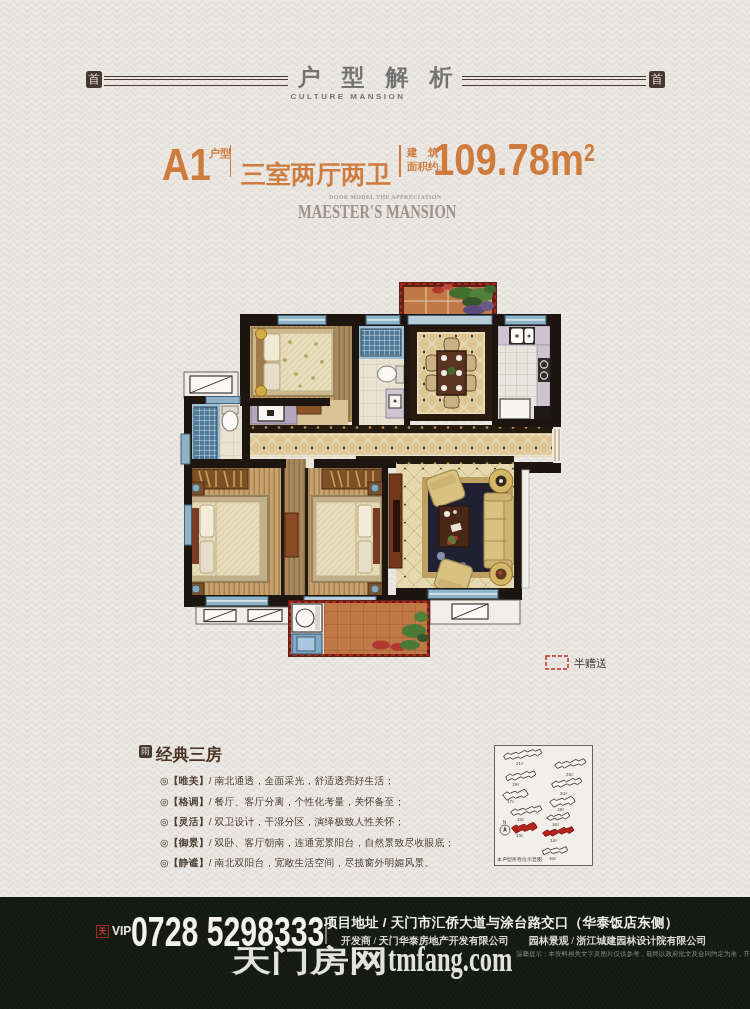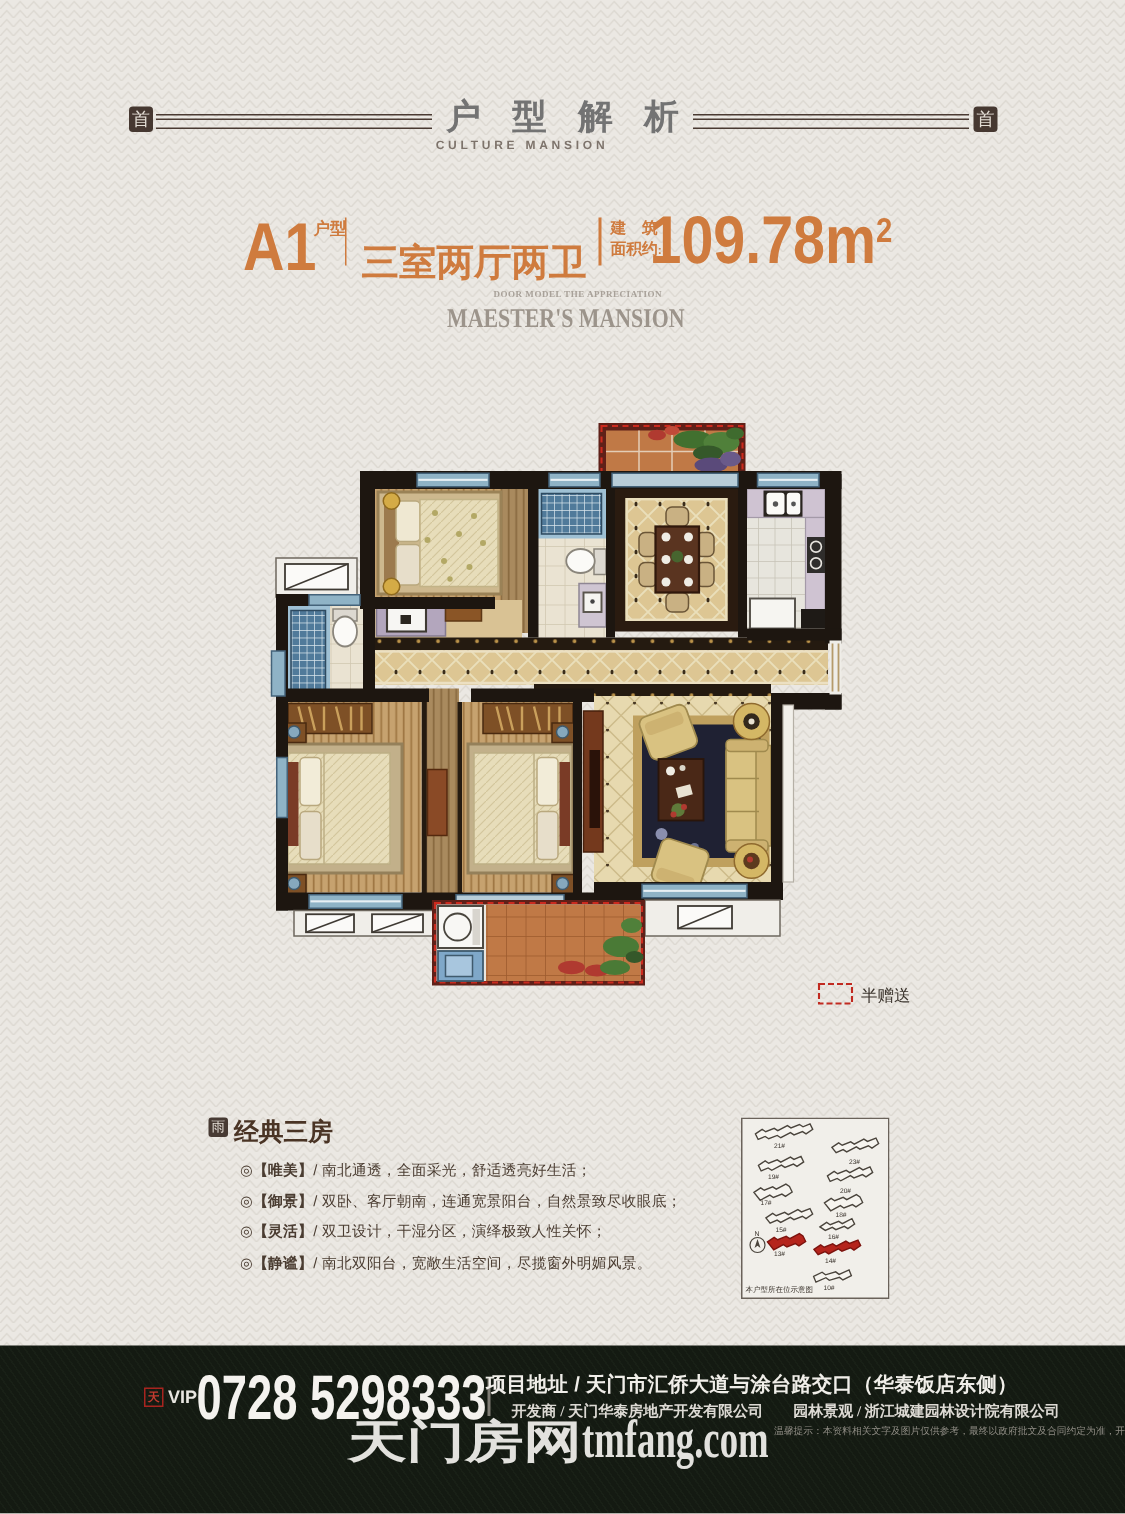--- a/index.html
+++ b/index.html
@@ -492,22 +492,23 @@
   <text x="574" y="667" font-size="11" fill="#3a332c" font-family="Liberation Sans,sans-serif">半赠送</text>
 </g>
 </svg>
 
 <div class="abs" style="left:139px;top:745px;width:13px;height:13px;background:#473a33;border-radius:2px;color:#e4ded6;font-size:9px;line-height:13px;text-align:center;">雨</div>
 
 <div class="abs" style="left:156px;top:744px;font-size:16.5px;font-weight:bold;color:#4a3425;">经典三房</div>
 
 <div class="abs" style="left:160px;top:771px;font-size:9.8px;color:#4a3c31;line-height:20.6px;letter-spacing:0.2px;white-space:nowrap;">
   <div>◎<b>【唯美】</b>/ 南北通透，全面采光，舒适透亮好生活；</div>
+  <div>◎<b>【格调】</b>/ 餐厅、客厅分离，个性化考量，关怀备至；</div>
+  <div>◎<b>【灵活】</b>/ 双卫设计，干湿分区，演绎极致人性关怀；</div>
   <div>◎<b>【御景】</b>/ 双卧、客厅朝南，连通宽景阳台，自然景致尽收眼底；</div>
-  <div>◎<b>【灵活】</b>/ 双卫设计，干湿分区，演绎极致人性关怀；</div>
   <div>◎<b>【静谧】</b>/ 南北双阳台，宽敞生活空间，尽揽窗外明媚风景。</div>
 </div>
 
 <svg class="abs" style="left:494px;top:745px;" width="99" height="121" viewBox="0 0 99 121">
   <rect x="0.5" y="0.5" width="98" height="120" fill="#f1efea" stroke="#6a625a" stroke-width="1"></rect>
   <g font-family="Liberation Sans,sans-serif" font-size="4.4" fill="#3a332c">
 
     <g transform="translate(9,8) rotate(-12)">
         <path d="M0 3 l5 -2 2 2 6 -1 2 2 7 -2 2 2 6 -1 2 2 5 -1 1 4 -5 2 -2 -2 -6 1 -2 -2 -7 2 -2 -2 -6 1 -2 -2 -5 1 z" fill="#f6f4ef" stroke="#4a443c" stroke-width="0.9"></path>
       </g>

